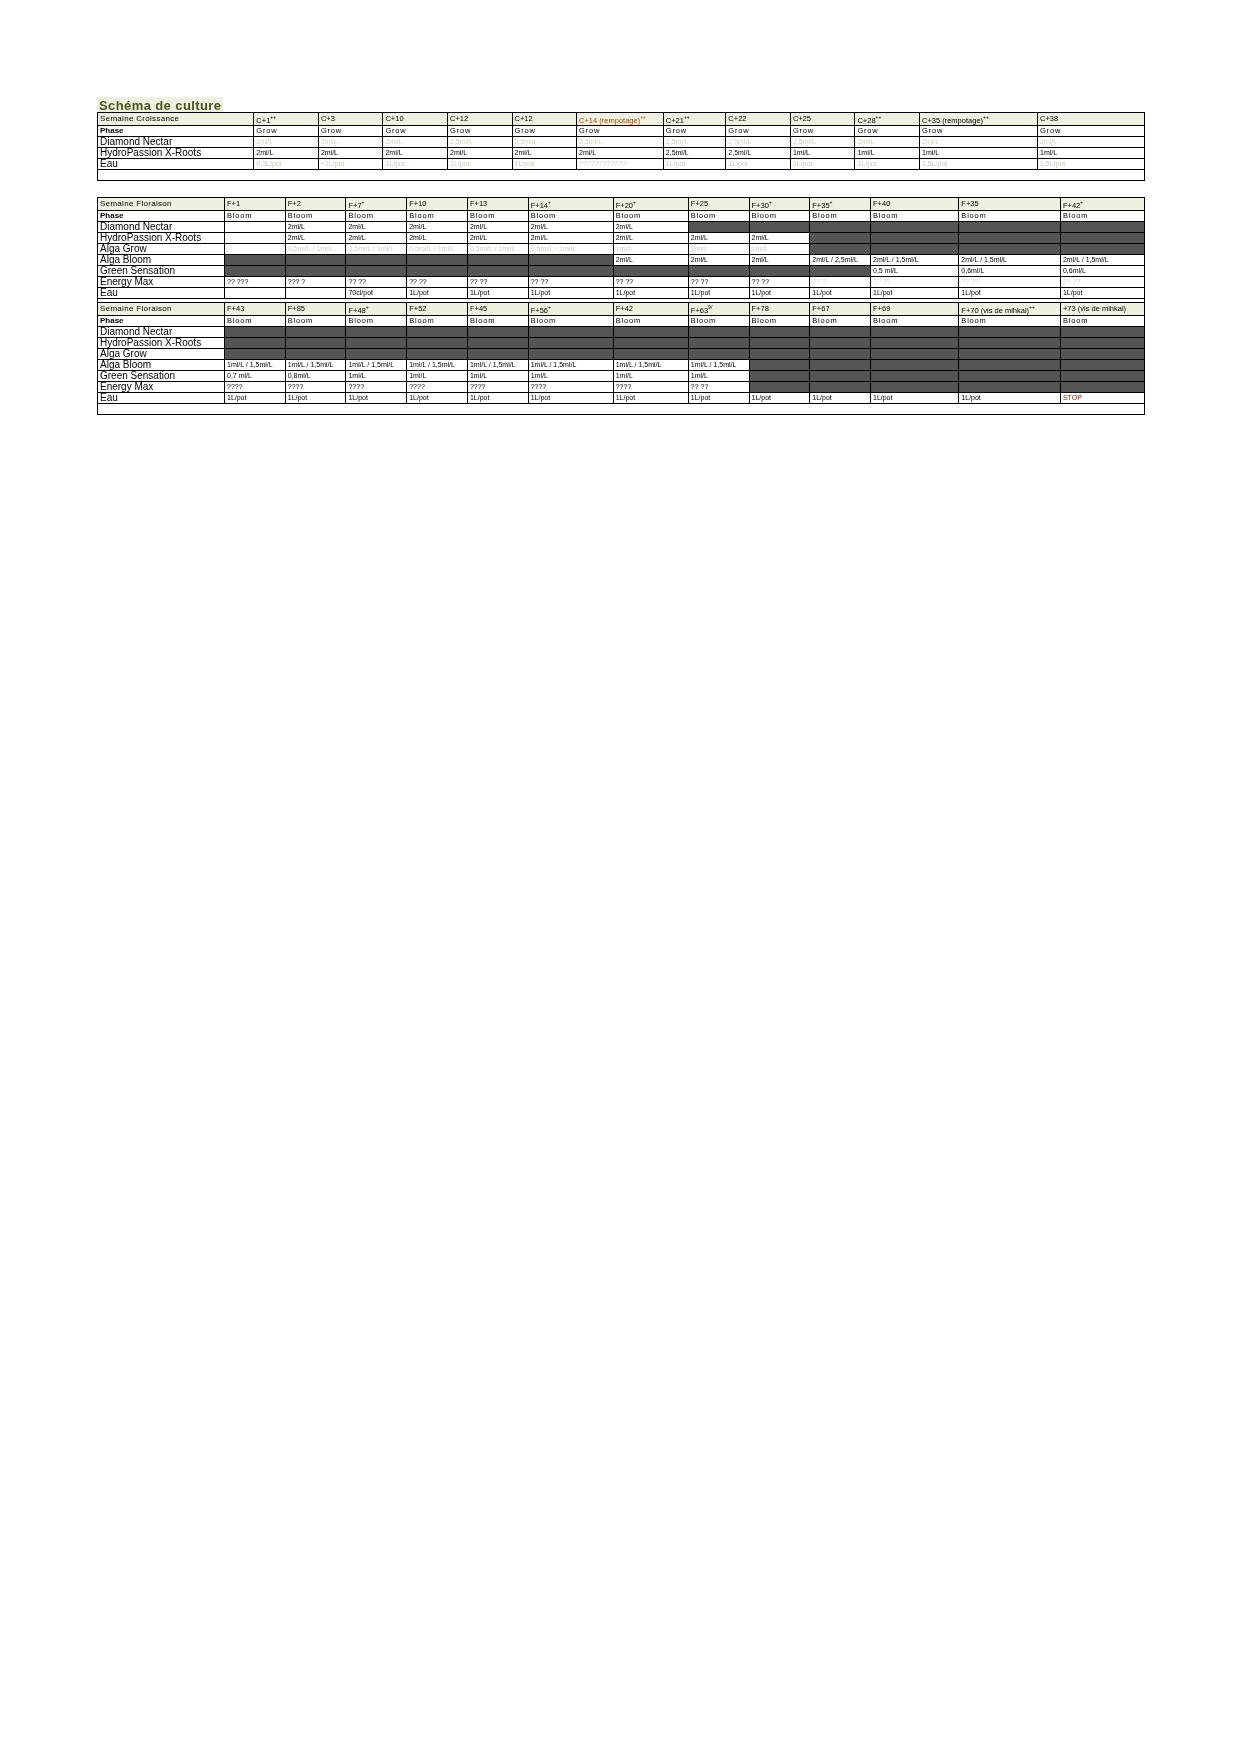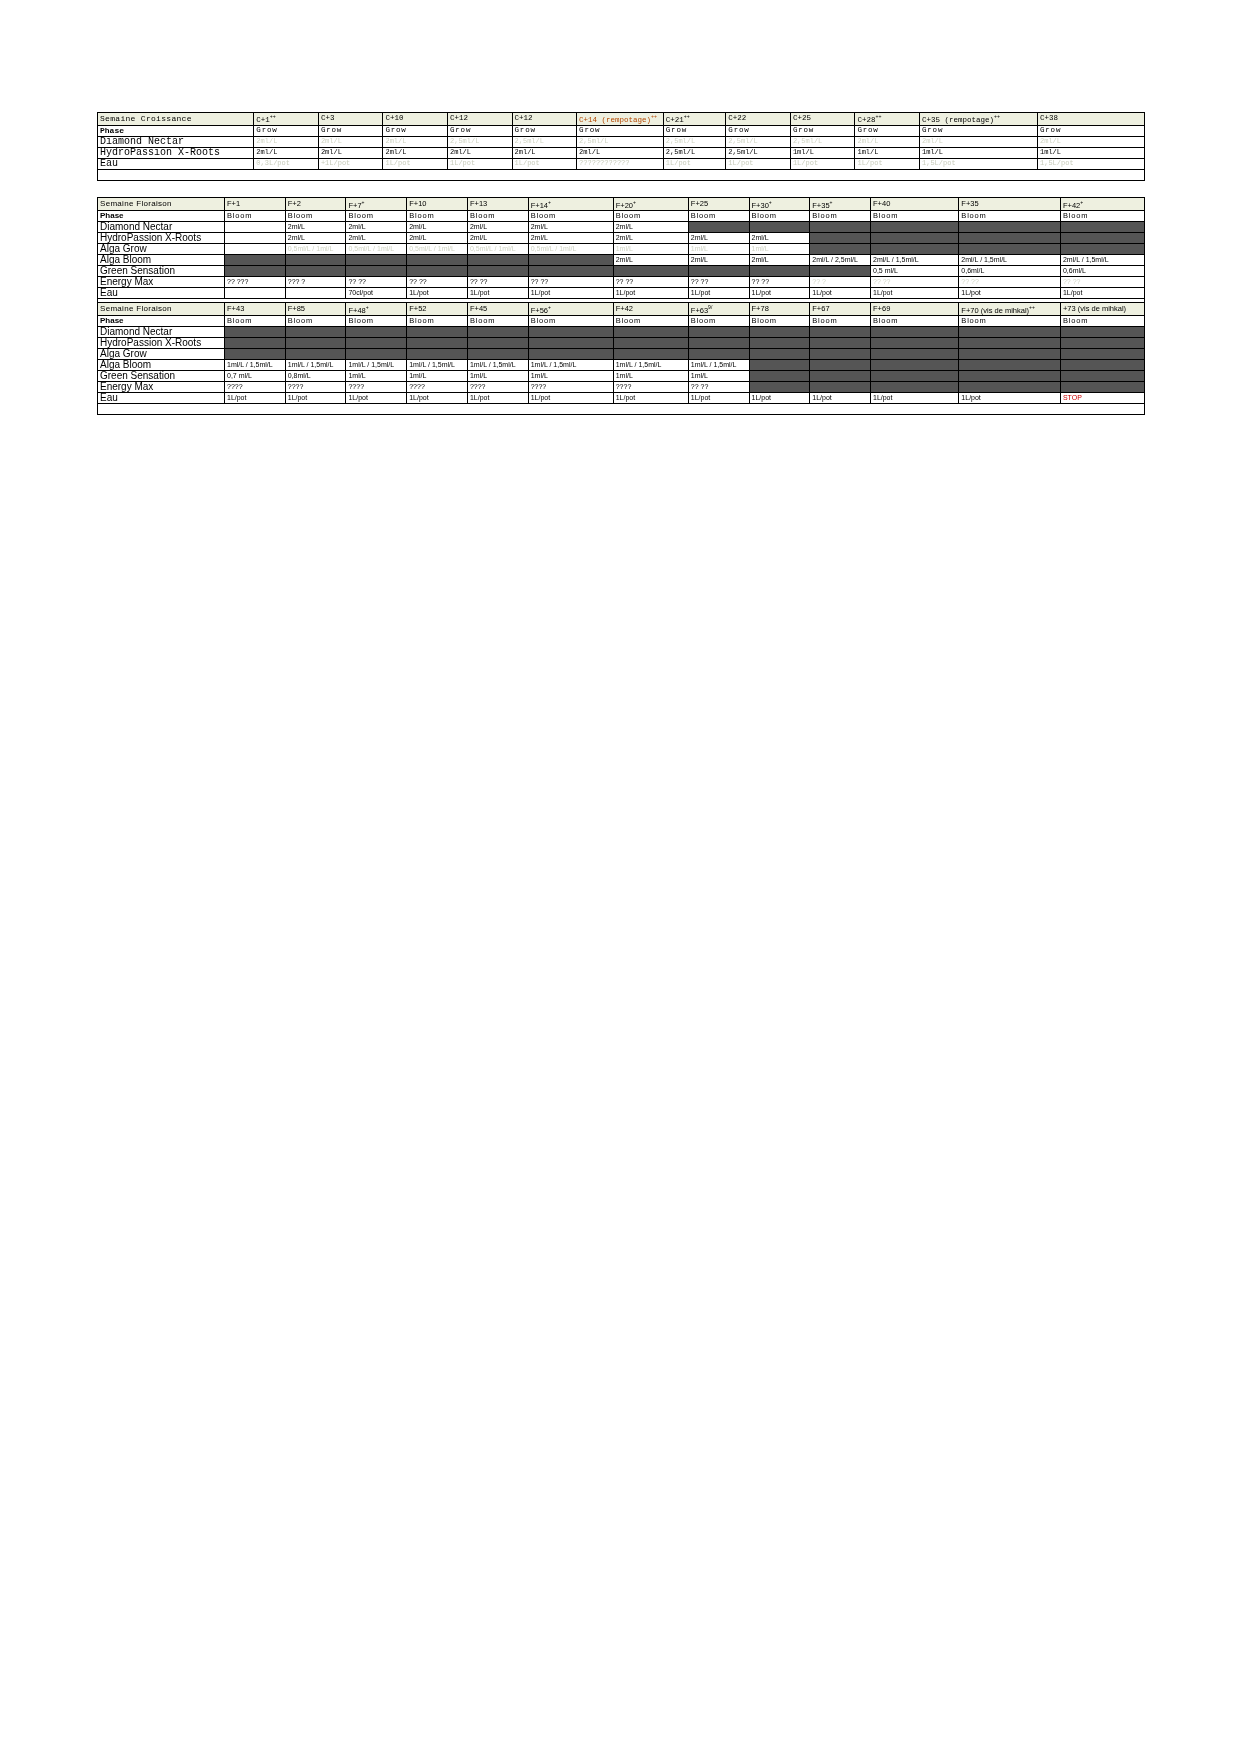--- a/index.html
+++ b/index.html
@@ -81,22 +81,26 @@
   .dim{color:#d2d6c6;}
   .shade{background:#555555;}
   .stop{color:#cc0000;font-weight:bold;text-align:center;}
   .spacer td{border:1px solid #000;height:9px;background:#fff;}
 </style>
 </head>
 <body>
 
 <div class="page">
 
-
-  <table class="sched" id="t1" style="left:97px;top:112px;width:1048px;font-family:Liberation Mono, monospace;">
+  <div class="title-wrap">
+    <span class="title">Schéma de culture</span>
+    <div class="title-rule"></div>
+  </div>
+
+  <table class="sched" id="t1" style="left:97px;top:112px;width:1048px;">
       <colgroup>
         <col style="width: 155px;">
         <col style="width: 64px;">
         <col style="width: 64px;">
         <col style="width: 64px;">
         <col style="width: 64px;">
         <col style="width: 64px;">
         <col style="width: 86px;">
         <col style="width: 62px;">
         <col style="width: 64px;">

